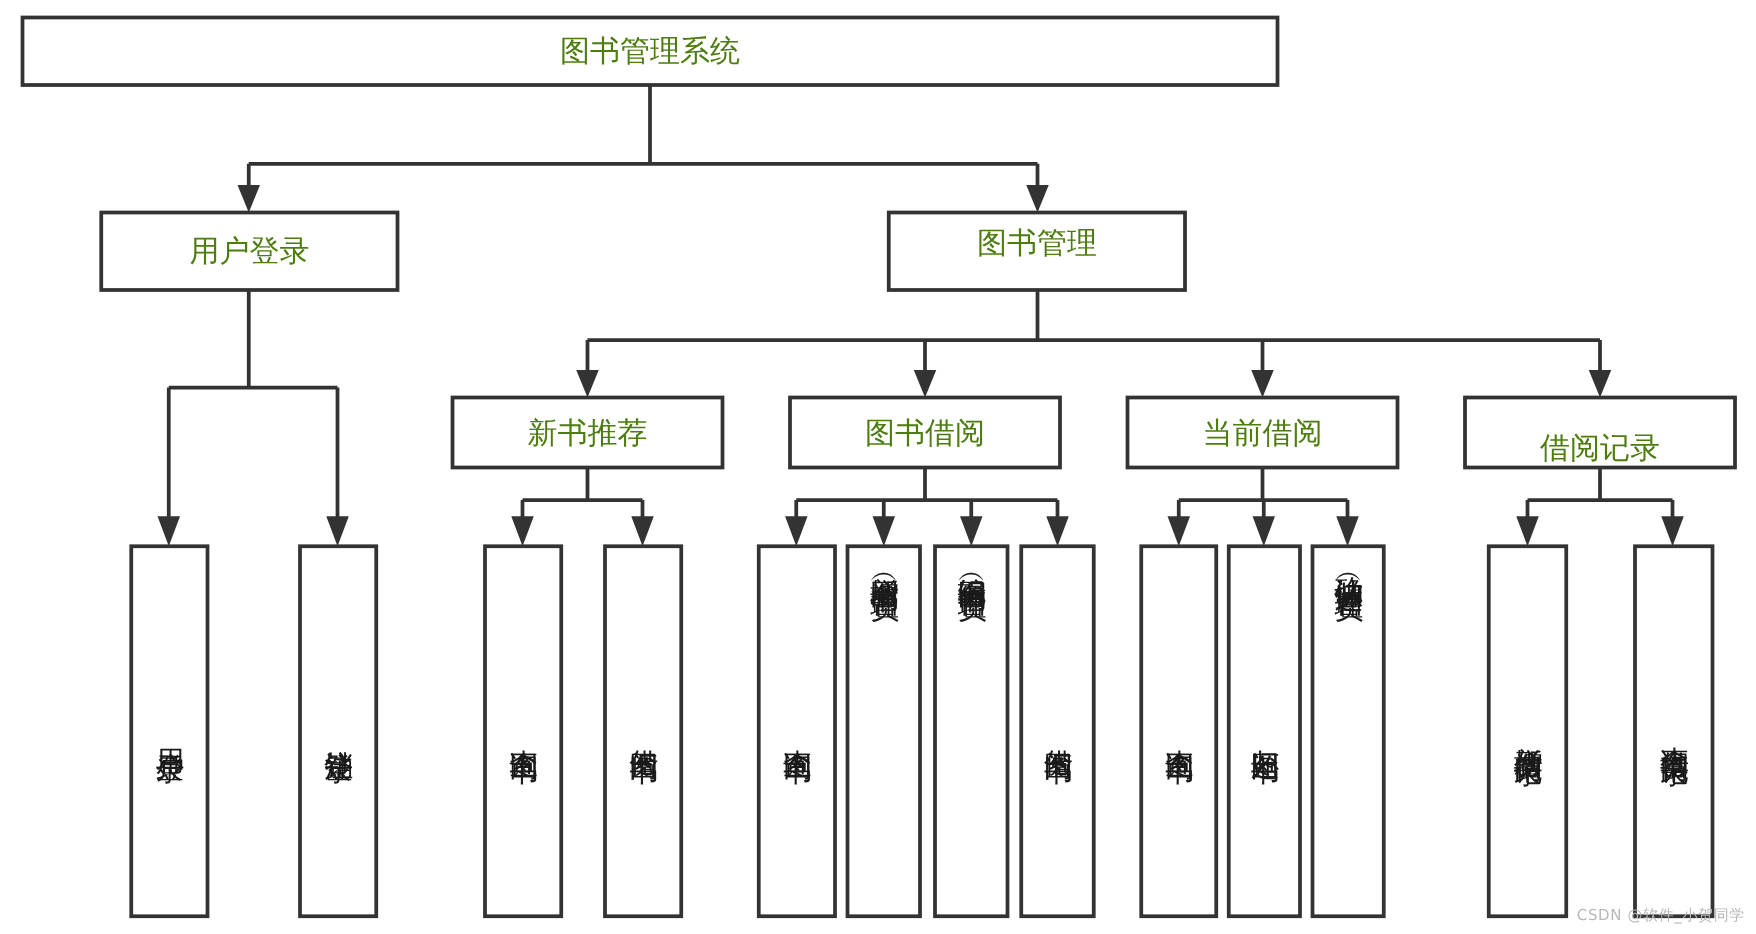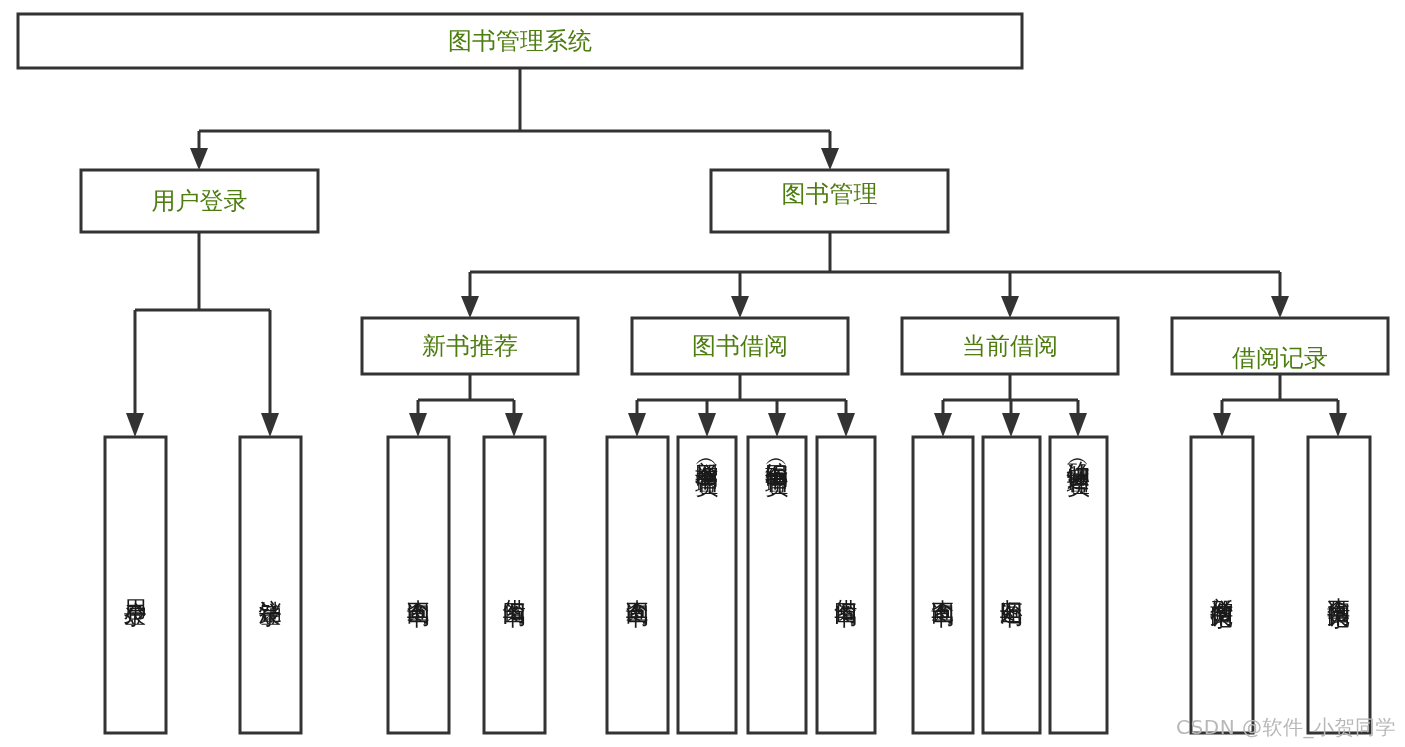--- a/index.html
+++ b/index.html
@@ -69,21 +69,21 @@
     font-family: "DejaVu Sans", "Liberation Sans", sans-serif;
     font-size: 24px;
     color: #4d7c0f;
     white-space: nowrap;
   }
   #watermark {
     position: absolute;
     right: 9px;
     bottom: 6px;
     font-family: "DejaVu Sans", "Liberation Sans", sans-serif;
-    font-size: 20px;
+    font-size: 12px;
     color: #b8b8b8;
     letter-spacing: 0.5px;
     white-space: nowrap;
   }
 </style>
 </head>
 <body>
 
 <div id="diagram-root">
 

